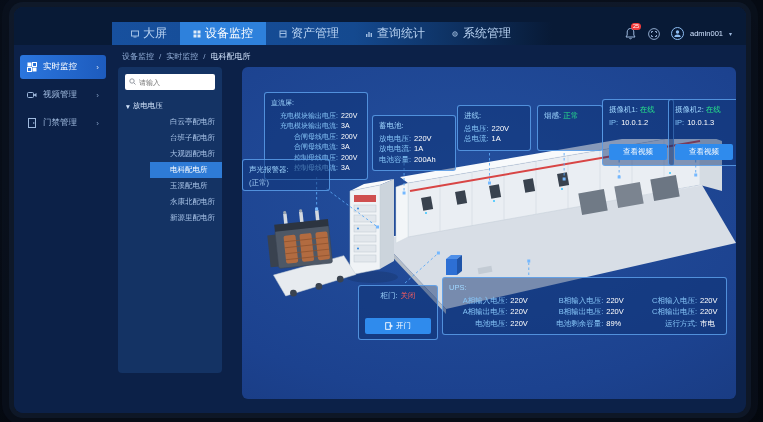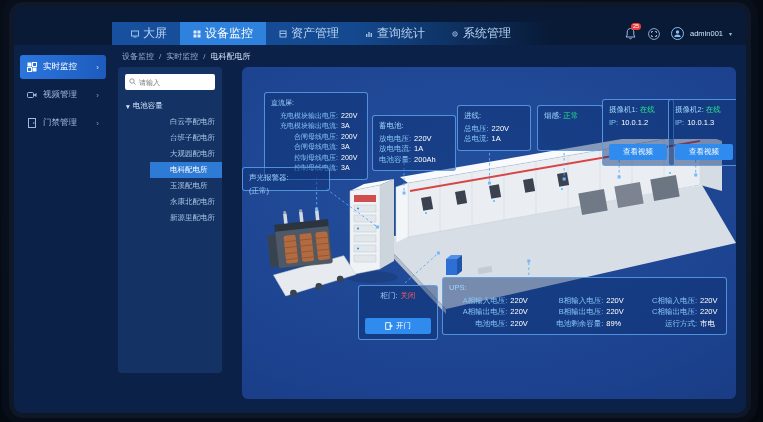--- a/index.html
+++ b/index.html
@@ -78,21 +78,21 @@
   .btn { display:flex; align-items:center; justify-content:center; gap:3px; background:#2f8bed;
          color:#fff; border:none; border-radius:2px; font-size:7.5px; padding:3px 0; width:100%;
          margin-top:16px; cursor:pointer; font-family:"Liberation Sans",sans-serif; }
   #p-dc    { left:22px;  top:25px;  width:104px; font-size:7px; }
   #p-batt  { left:130px; top:48px;  width:84px; }
   #p-batt .lbl, #p-in .lbl { flex:0 0 auto; }
   #p-in    { left:215px; top:38px;  width:74px; }
   #p-smoke { left:295px; top:38px;  width:66px; height:46px; }
   #p-cam1  { left:360px; top:32px;  width:72px; }
   #p-cam2  { left:426px; top:32px;  width:72px; }
-  #p-alarm { left:0px;   top:100px; width:88px; height:24px; }
+  #p-alarm { left:0px;   top:92px; width:88px; height:32px; }
   #p-door  { left:116px; top:218px; width:80px; text-align:center; }
   #p-ups   { left:200px; top:210px; width:285px; }
   .ups-grid { display:grid; grid-template-columns:auto auto auto; column-gap:12px; row-gap:1px; }
   .ups-cell { display:flex; white-space:nowrap; }
   .ups-cell .lbl { flex:1; text-align:right; }
   .door-top { display:flex; justify-content:center; gap:3px; }
 </style>
 </head>
 <body>
 
@@ -212,21 +212,21 @@
             <div class="search-wrap">
               <svg width="7" height="7" viewBox="0 0 7 7">
                 <circle cx="3" cy="3" r="2.2" fill="none" stroke="#8a8f98" stroke-width="0.9"></circle>
                 <line x1="4.8" y1="4.8" x2="6.5" y2="6.5" stroke="#8a8f98" stroke-width="0.9"></line>
               </svg>
               <input class="search" placeholder="请输入" style="">
             </div>
             <div class="tree">
               <div class="tnode">
                 <span>▾</span>
-                <span>电池容量</span>
+                <span>放电电压</span>
               </div>
               <div class="tleaf">白云亭配电所</div>
               <div class="tleaf">台班子配电所</div>
               <div class="tleaf">大观园配电所</div>
               <div class="tleaf sel">电科配电所</div>
               <div class="tleaf">玉溪配电所</div>
               <div class="tleaf">永康北配电所</div>
               <div class="tleaf">新源里配电所</div>
             </div>
           </div>

